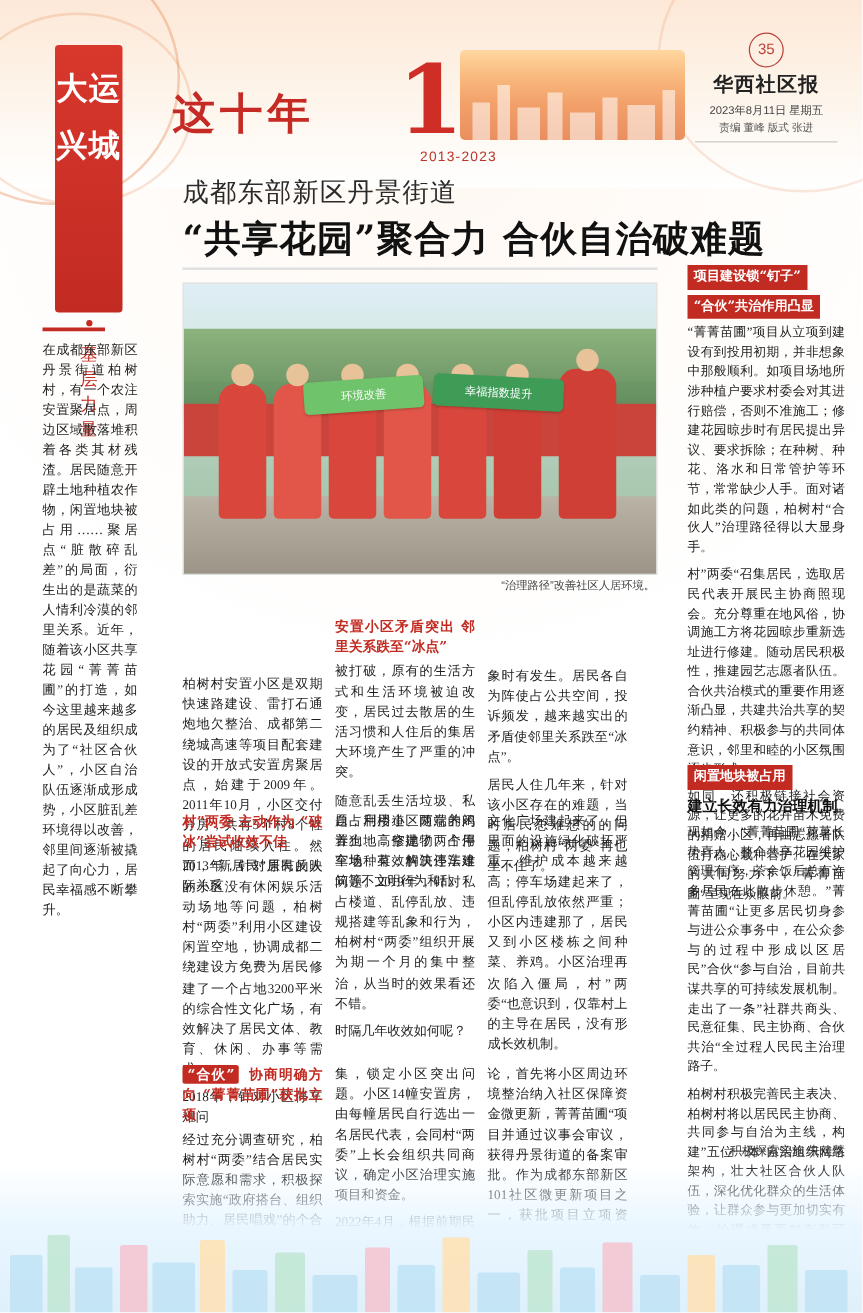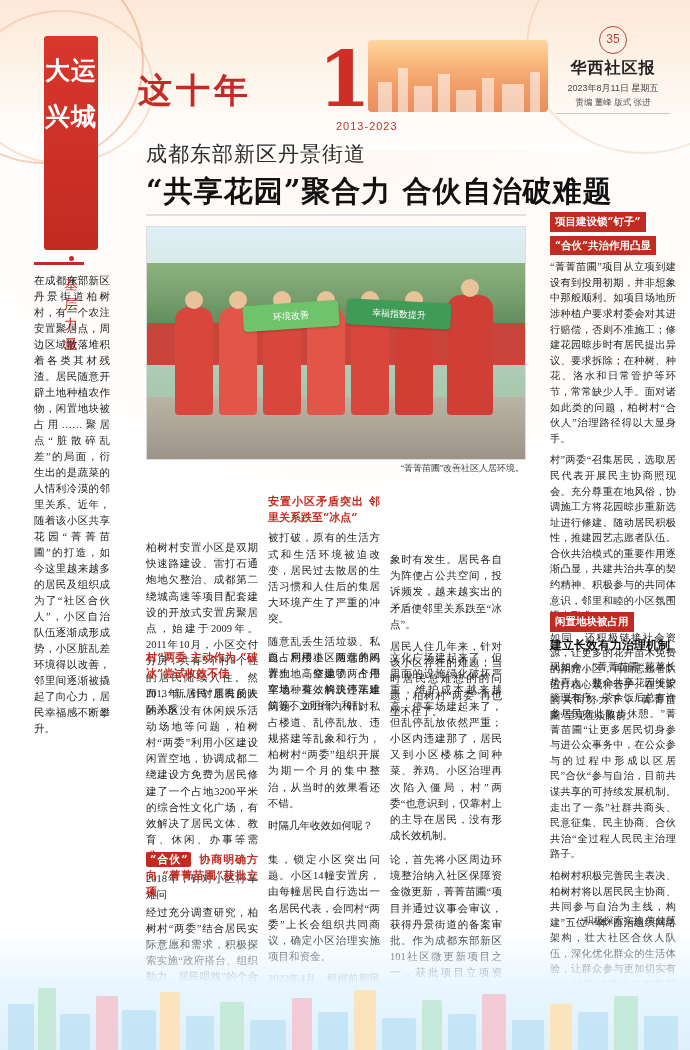--- a/index.html
+++ b/index.html
@@ -269,36 +269,36 @@
       </div>
     <div class="person" style="left:248px;background:#cf3f36;">
         <span class="head"></span>
       </div>
     <div class="person" style="left:300px;width:46px;height:120px;background:#cf3f36;">
         <span class="head"></span>
       </div>
     <div class="sign" style="left:96px;top:76px;width:96px;transform:rotate(-4deg);">环境改善</div>
     <div class="sign" style="left:200px;top:74px;width:104px;background:#3f9c57;transform:rotate(3deg);">幸福指数提升</div>
   </div>
-  <div class="ph-caption">“菁菁苗圃”改善社区人居环境。</div>
+  <div class="ph-caption">“治理路径”改善社区人居环境。</div>
 
   <div class="col" style="left:146px;top:540px;width:112px;">
     <p>柏树村安置小区是双期快速路建设、雷打石通炮地欠整治、成都第二绕城高速等项目配套建设的开放式安置房聚居点，始建于2009年。2011年10月，小区交付分房，共有5个村8个社的居民陆续入住。然而，“新居民”原有的人际关系</p>
   </div>
 
   <div class="col" style="left:268px;top:494px;width:112px;">
     <div class="sec-head">
       <span>安置小区矛盾突出</span>
       <span>邻里关系跌至“冰点”</span>
     </div>
     <p>被打破，原有的生活方式和生活环境被迫改变，居民过去散居的生活习惯和人住后的集居大环境产生了严重的冲突。</p>
     <p>随意乱丢生活垃圾、私自占用楼道、随意养鸡养狗、高空抛物、占用空地种菜，构筑违法建筑等不文明行为和乱</p>
   </div>
 
-  <div class="col" style="left:390px;top:552px;width:112px;">
+  <div class="col" style="left:390px;top:534px;width:112px;">
     <p>象时有发生。居民各自为阵使占公共空间，投诉频发，越来越实出的矛盾使邻里关系跌至“冰点”。</p>
     <p>居民人住几年来，针对该小区存在的难题，当时居民总难想的的问题，柏树村“两委”再也坐不住了。</p>
   </div>
 
   <div class="col" style="left:146px;top:650px;width:112px;">
     <div class="sec-head">
       <span>村”两委  主动作为  “破冰”尝试收效不佳</span>
     </div>
     <p>2013年，针对居民反映的小区没有休闲娱乐活动场地等问题，柏树村“两委”利用小区建设闲置空地，协调成都二绕建设方免费为居民修建了一个占地3200平米的综合性文化广场，有效解决了居民文体、教育、休闲、办事等需求。</p>
     <p>2018年，针对小区停车难问</p>

